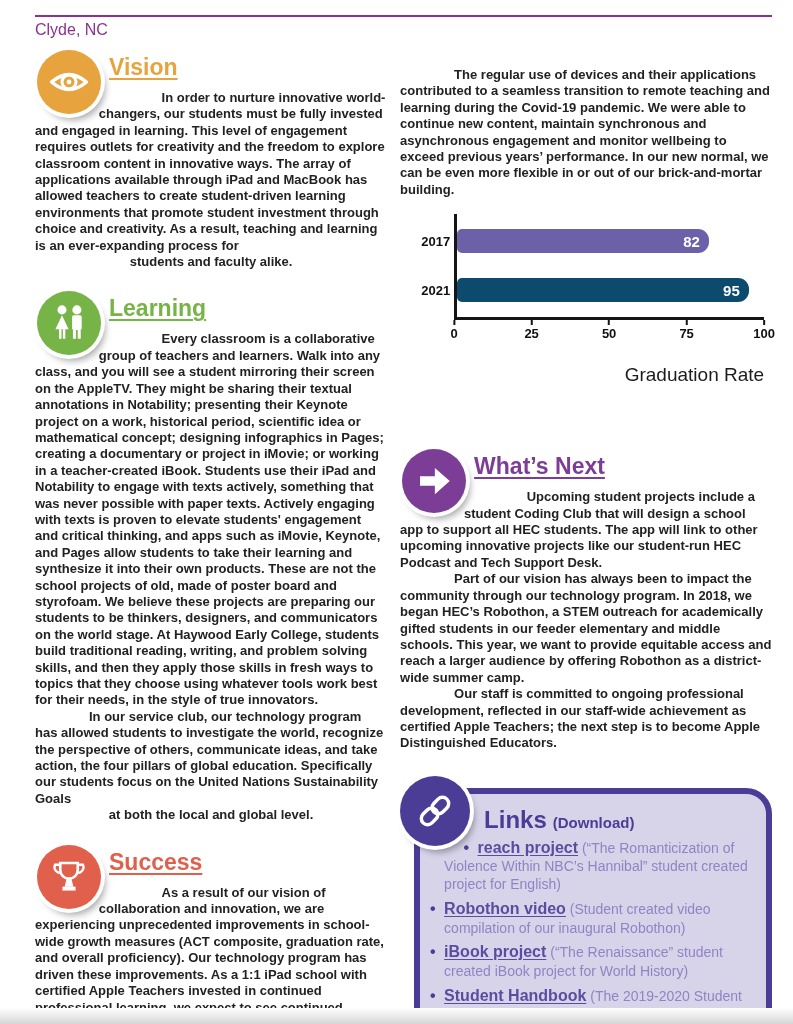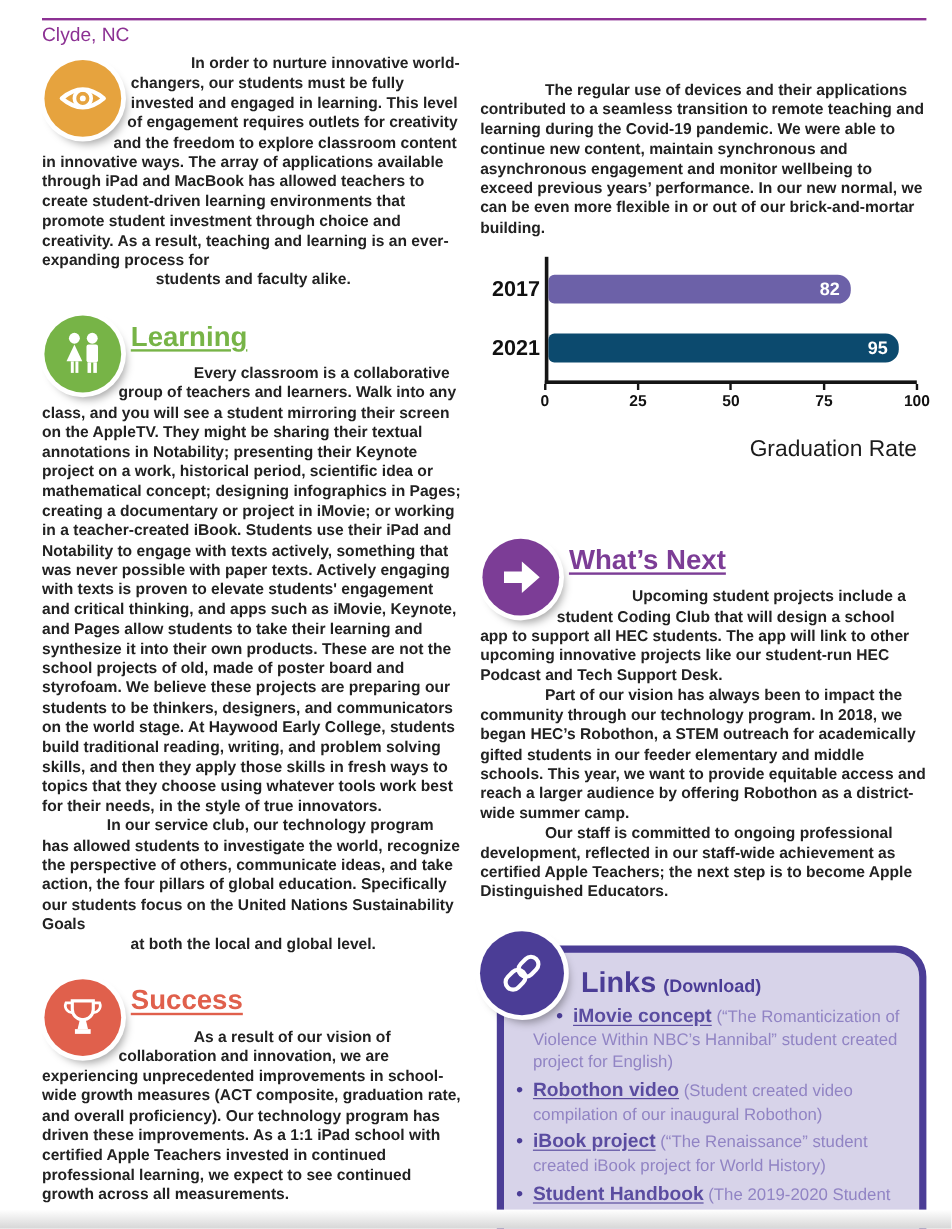--- a/index.html
+++ b/index.html
@@ -42,21 +42,21 @@
   .mt-learning{margin-top:16px;}
   .mt-success{margin-top:16px;}
   
   .chart{margin:16px 0 0 8px;width:356px;}
   .chart-plot{
     position:relative;margin-left:46px;border-left:3px solid #151515;border-bottom:3px solid #151515;
     padding:9px 0 9px 0;
   }
   .bar-row{position:relative;height:36px;margin:0 0 13px 0;display:flex;align-items:center;}
   .bar-row:last-child{margin-bottom:0;}
-  .cat{position:absolute;left:-49px;width:42px;text-align:right;font-size:18px;font-weight:bold;color:#111;}
+  .cat{position:absolute;left:-49px;width:42px;text-align:right;font-size:13px;font-weight:bold;color:#111;}
   .bar{height:24px;border-radius:5px 11px 11px 5px;display:flex;align-items:center;justify-content:flex-end;
        padding-right:9px;box-sizing:border-box;color:#fff;font-weight:bold;font-size:15px;}
   .chart-ticks{position:relative;height:18px;margin:4px 0 0 46px;}
   .tick{position:absolute;top:2px;transform:translateX(-50%);font-size:13px;font-weight:bold;color:#111;}
   .tick::before{content:"";position:absolute;top:-6px;left:50%;width:2px;height:5px;background:#151515;transform:translateX(-50%);}
   .chart-xlabel{margin:22px 0 0 46px;width:310px;text-align:right;font-size:19px;color:#1c1c1c;}
   
   .whats-next{margin-top:58px;}
   
   .links-box{
@@ -97,20 +97,21 @@
     <div class="col-left">
 
       <div class="section">
         <div class="sec-icon vision-c">
           <svg viewBox="0 0 48 48">
             <path d="M4 24 Q24 7 44 24 Q24 41 4 24 Z" fill="none" stroke="#fff" stroke-width="4" stroke-linejoin="round"></path>
             <circle cx="24" cy="24" r="8" fill="none" stroke="#fff" stroke-width="3.5"></circle>
             <circle cx="24" cy="24" r="2.8" fill="#fff"></circle>
           </svg>
         </div>
+        <h2 class="sec-head vision-t">Vision</h2>
         <p class="body"><span>In order to nurture innovative world-changers, our students must be fully invested and engaged in learning. This level of engagement requires outlets for creativity and the freedom to explore classroom content in innovative ways. The array of applications available through iPad and MacBook has allowed teachers to create student-driven learning environments that promote student investment through choice and creativity. As a result, teaching and learning is an ever-expanding process for</span> <span class="closing">students and faculty alike.</span></p>
       </div>
 
       <div class="section mt-learning">
         <div class="sec-icon learning-c">
           <svg viewBox="0 0 48 48" fill="#fff">
             <circle cx="16" cy="9" r="5.2"></circle>
             <path d="M16 15 L8.5 31 H23.5 Z"></path>
             <rect x="12.6" y="31" width="2.8" height="11"></rect>
             <rect x="17" y="31" width="2.8" height="11"></rect>
@@ -187,21 +188,21 @@
           <svg viewBox="0 0 48 48">
             <g transform="rotate(-45 24 24)" fill="none" stroke="#fff" stroke-width="3.6">
               <rect x="6.5" y="17.5" width="19" height="13" rx="6.5"></rect>
               <rect x="22.5" y="17.5" width="19" height="13" rx="6.5"></rect>
             </g>
           </svg>
         </div>
         <div class="links-spacer"></div>
         <h3 class="links-head"><span class="head-main">Links</span><span class="links-suffix">(Download)</span></h3>
         <ul class="links-list">
-            <li><span class="bullet">•</span><span class="link-title">iMovie concept</span><span class="link-desc"> (“The Romanticization of Violence Within NBC’s Hannibal” student created project for English)</span></li>
+            <li><span class="bullet">•</span><span class="link-title">reach project</span><span class="link-desc"> (“The Romanticization of Violence Within NBC’s Hannibal” student created project for English)</span></li>
             <li><span class="bullet">•</span><span class="link-title">Robothon video</span><span class="link-desc"> (Student created video compilation of our inaugural Robothon)</span></li>
             <li><span class="bullet">•</span><span class="link-title">iBook project</span><span class="link-desc"> (“The Renaissance” student created iBook project for World History)</span></li>
             <li><span class="bullet">•</span><span class="link-title">Student Handbook</span><span class="link-desc"> (The 2019-2020 Student Handbook for Haywood Early College created in iBooks Author by faculty)</span></li>
           </ul>
       </div>
 
     </div>
   </div>
 </div>
 

